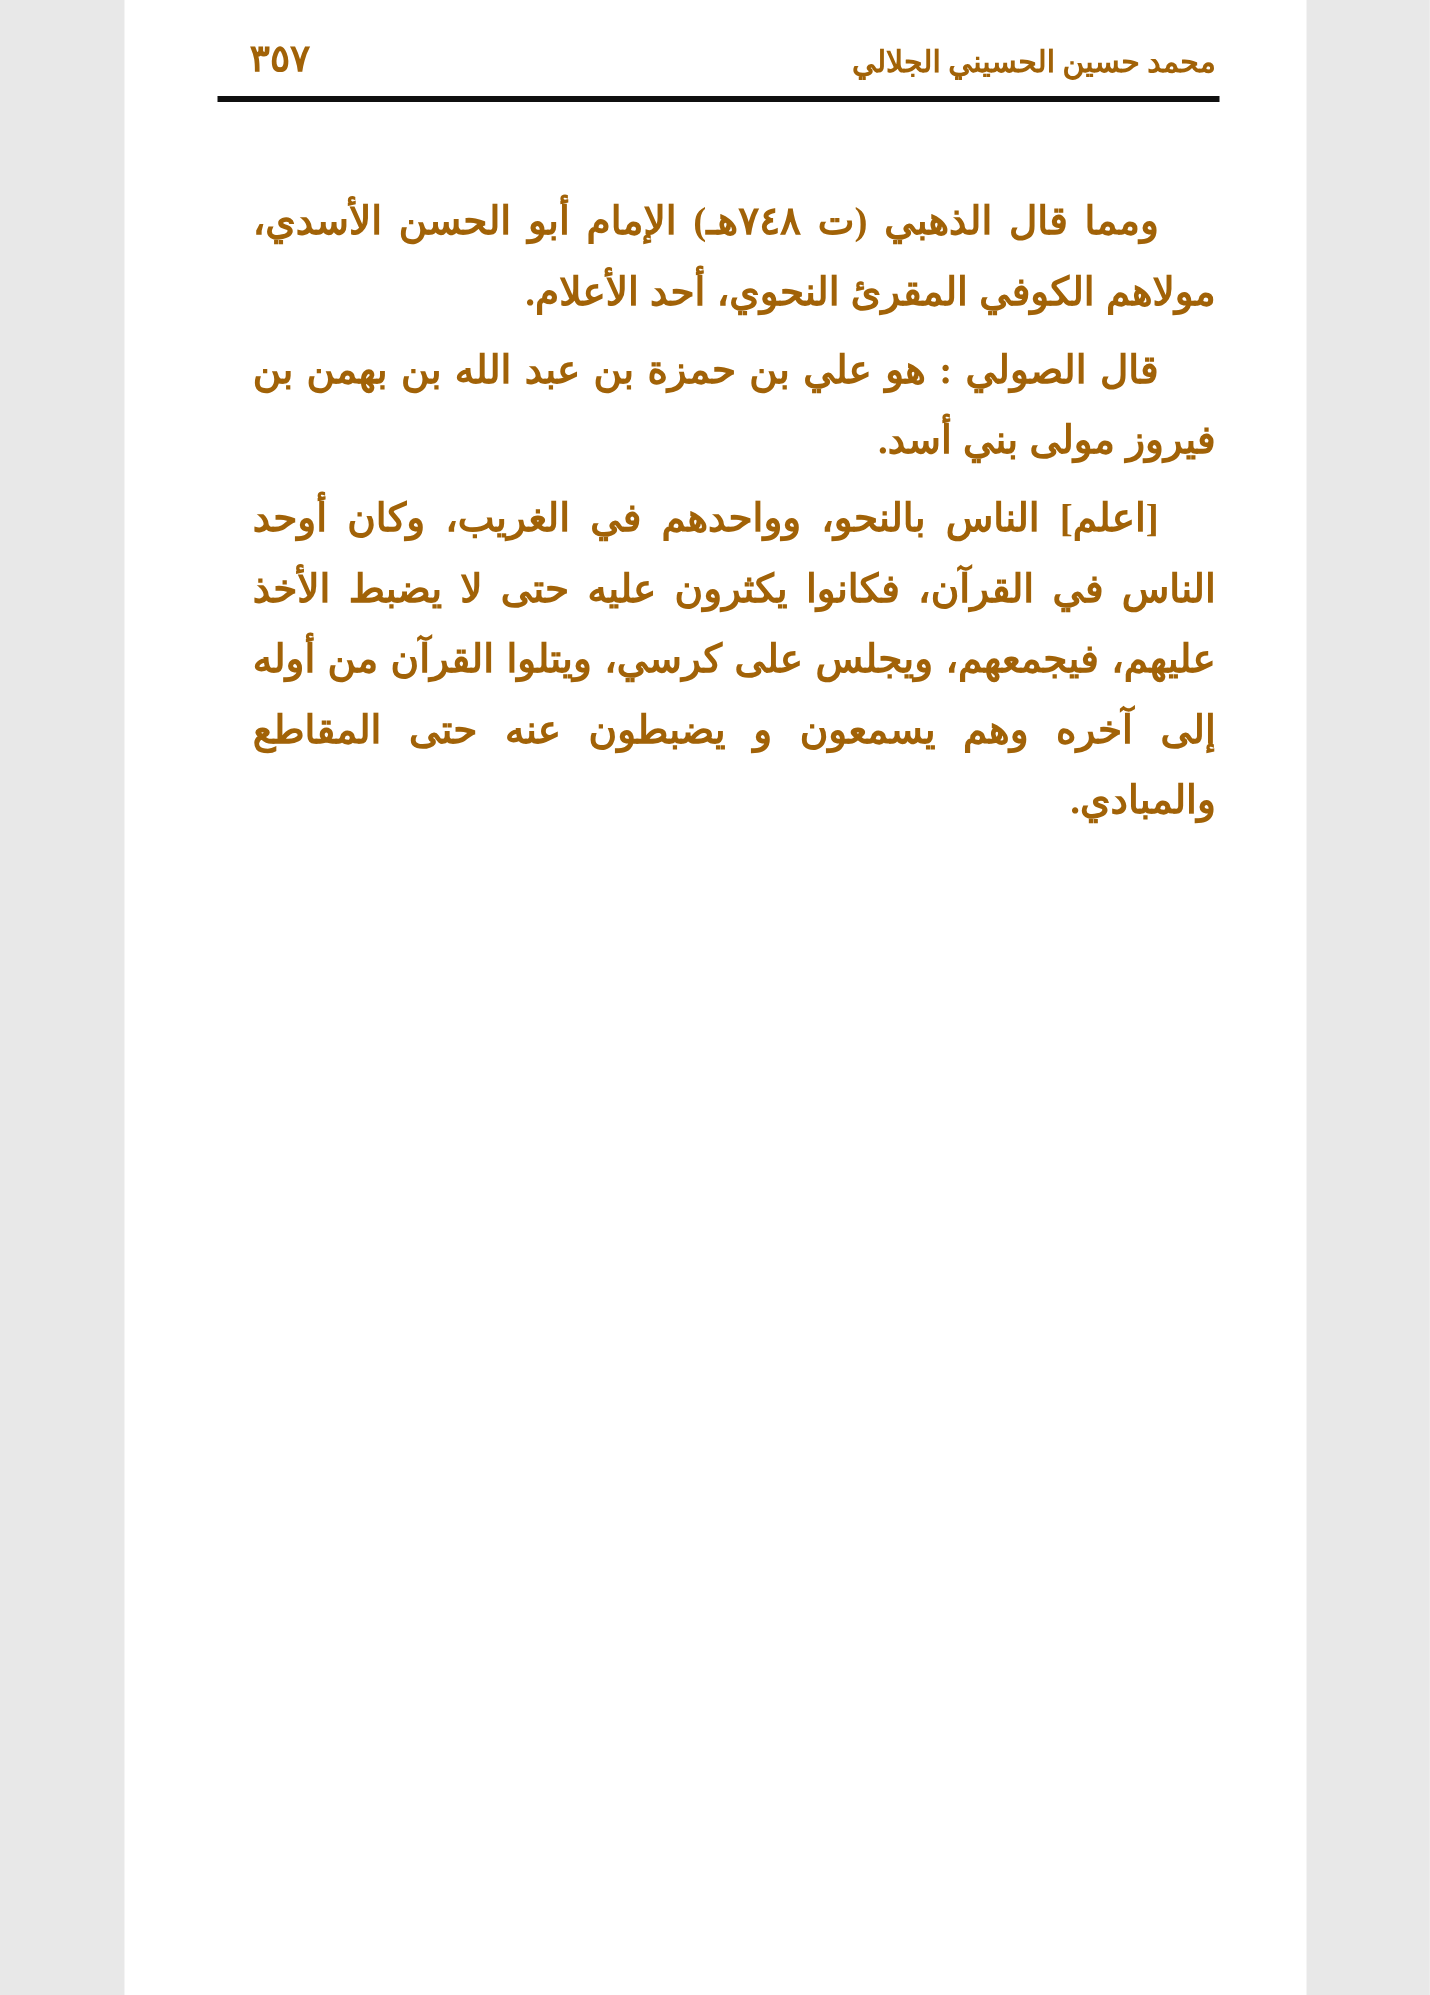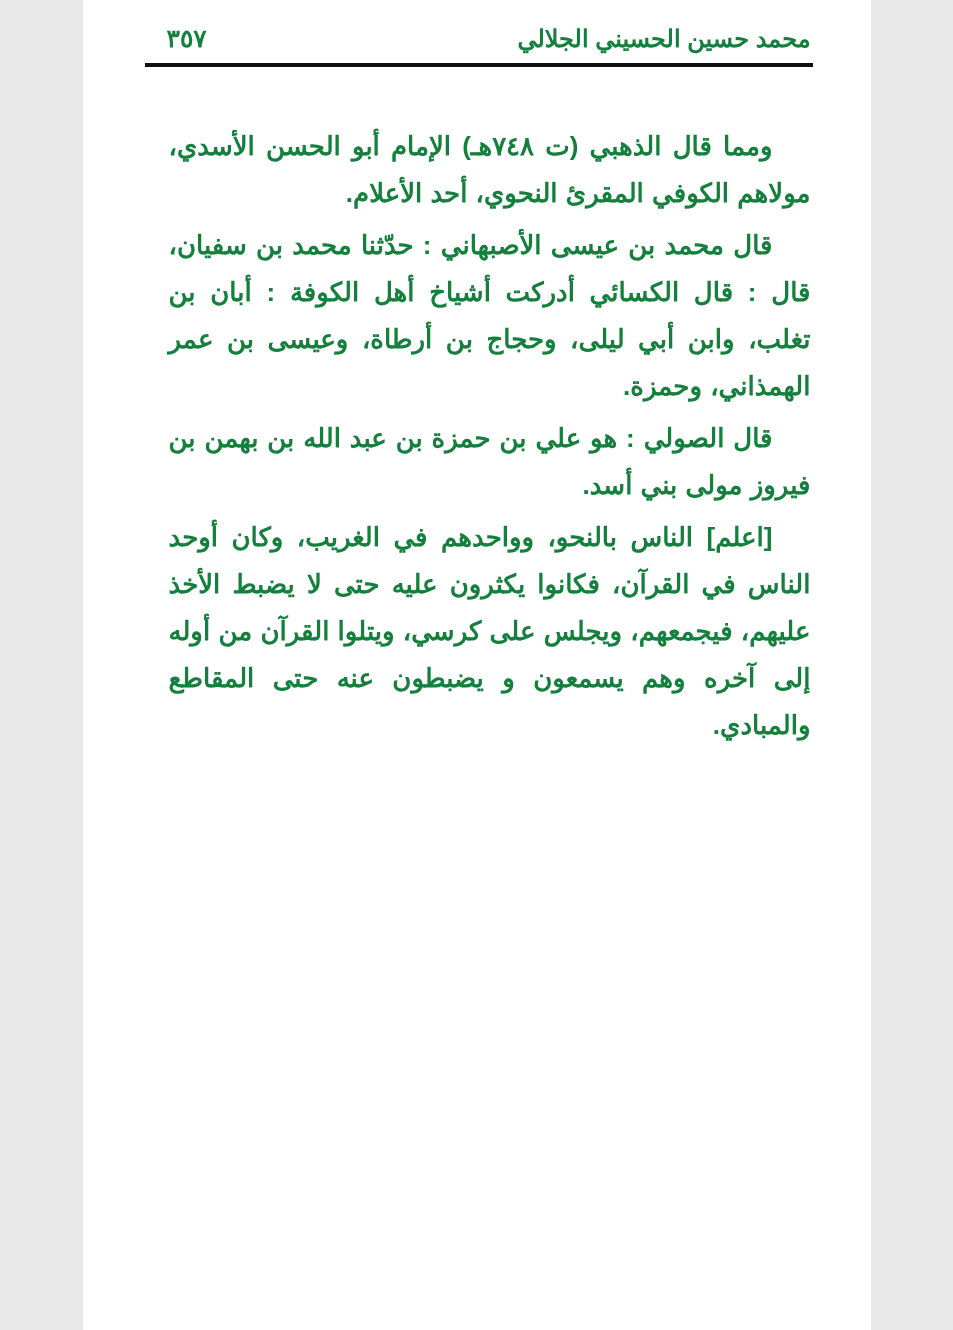--- a/index.html
+++ b/index.html
@@ -6,40 +6,40 @@
     margin: 0;
     padding: 0;
     background: #e8e8e8;
   }
   .page {
     position: relative;
     width: 788px;
     height: 1330px;
     margin: 0 auto;
     background: #ffffff;
-    color: #15803d;
+    color: #a16207;
     overflow: hidden;
-    font-family: Liberation Sans, sans-serif;
+    font-family: Liberation Serif, serif;
   }
   .page-header {
     display: flex;
     flex-direction: row;
     justify-content: space-between;
     align-items: flex-end;
     padding: 24px 60px 0 62px;
     direction: ltr;
   }
   .page-number {
     font-size: 25px;
     font-weight: bold;
     letter-spacing: 1px;
     padding-left: 22px;
   }
   .running-head {
-    font-size: 24px;
+    font-size: 20px;
     font-weight: bold;
     direction: rtl;
   }
   .header-rule {
     border: none;
     border-top: 4px solid #101010;
     margin: 10px 58px 0 62px;
   }
   .page-body {
     direction: rtl;
@@ -62,19 +62,18 @@
 
   <div class="page-header">
     <span class="page-number">٣٥٧</span>
     <span class="running-head">محمد حسين الحسيني الجلالي</span>
   </div>
 
   <hr class="header-rule">
 
   <div class="page-body" dir="rtl">
     <p>ومما قال الذهبي (ت ٧٤٨هـ) الإمام أبو الحسن الأسدي، مولاهم الكوفي المقرئ النحوي، أحد الأعلام.</p>
-    <p>قال محمد بن عيسى الأصبهاني : حدّثنا محمد بن سفيان، قال : قال الكسائي أدركت أشياخ أهل الكوفة : أبان بن تغلب، وابن أبي ليلى، وحجاج بن أرطاة، وعيسى بن عمر الهمذاني، وحمزة.</p>
     <p>قال الصولي : هو علي بن حمزة بن عبد الله بن بهمن بن فيروز مولى بني أسد.</p>
     <p>[اعلم] الناس بالنحو، وواحدهم في الغريب، وكان أوحد الناس في القرآن، فكانوا يكثرون عليه حتى لا يضبط الأخذ عليهم، فيجمعهم، ويجلس على كرسي، ويتلوا القرآن من أوله إلى آخره وهم يسمعون و يضبطون عنه حتى المقاطع والمبادي.</p>
 
   </div>
 
 </div>
 
 </body></html>

